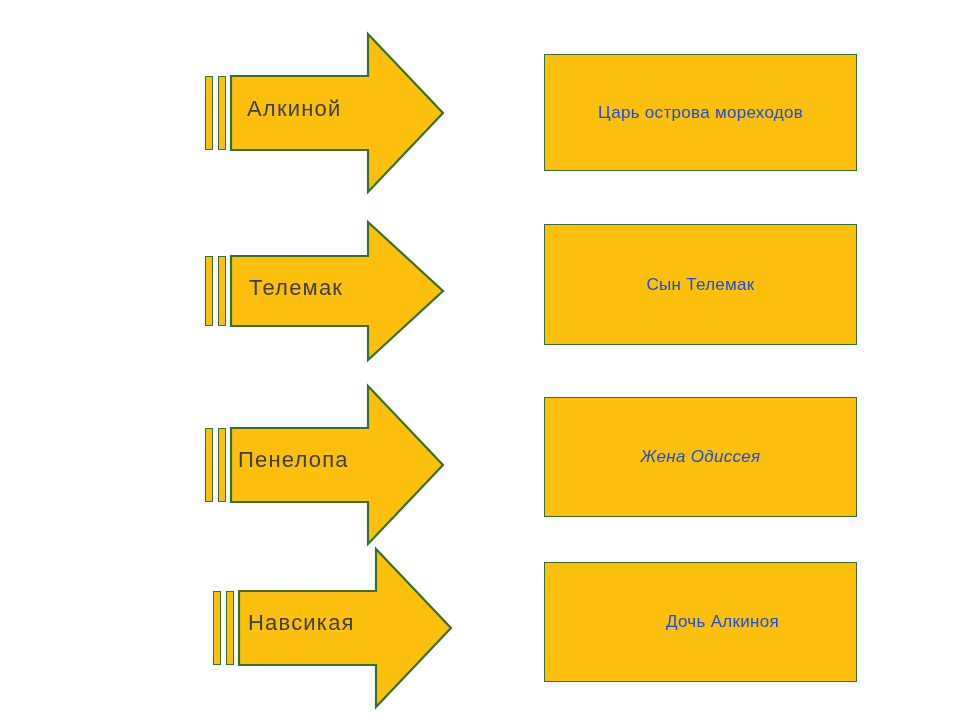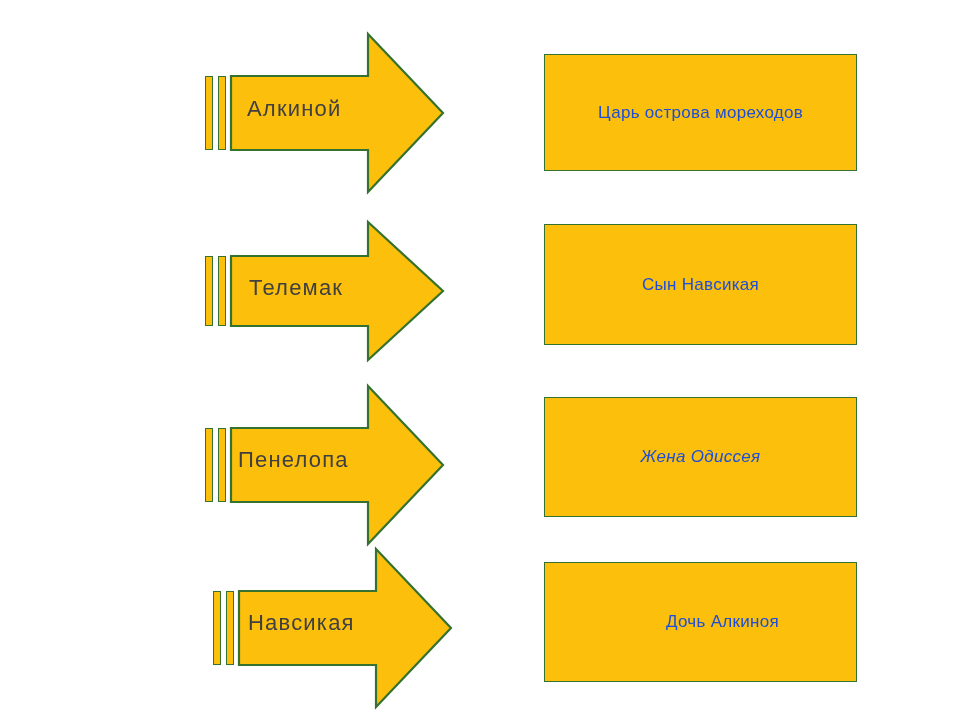--- a/index.html
+++ b/index.html
@@ -108,21 +108,21 @@
       <div class="tail-stripe" style="left:13px; top:34px; width:8px; height:70px;"></div>
       <div class="arrow-shape">
         <svg width="240" height="138" viewBox="0 0 240 138">
           <polygon points="26,34 163,34 163,0 238,69 163,138 163,104 26,104" fill="#FBBF0C" stroke="#35722F" stroke-width="2.2" stroke-linejoin="miter"></polygon>
         </svg>
       </div>
       <div class="arrow-label" style="left:44px; top:55px;">Телемак</div>
     </div>
 
     <div class="desc-box" style="left:544px; top:224px; width:313px; height:121px;">
-      <span class="desc-text">Сын Навсикая</span>
+      <span class="desc-text">Сын Телемак</span>
     </div>
   </div>
 
   <div class="row">
     <div class="arrow-group" style="top:386px; width:240px; height:158px;">
       <div class="tail-stripe" style="left:0px; top:42px; width:8px; height:74px;"></div>
       <div class="tail-stripe" style="left:13px; top:42px; width:8px; height:74px;"></div>
       <div class="arrow-shape">
         <svg width="240" height="158" viewBox="0 0 240 158">
           <polygon points="26,42 163,42 163,0 238,79 163,158 163,116 26,116" fill="#FBBF0C" stroke="#35722F" stroke-width="2.2" stroke-linejoin="miter"></polygon>

